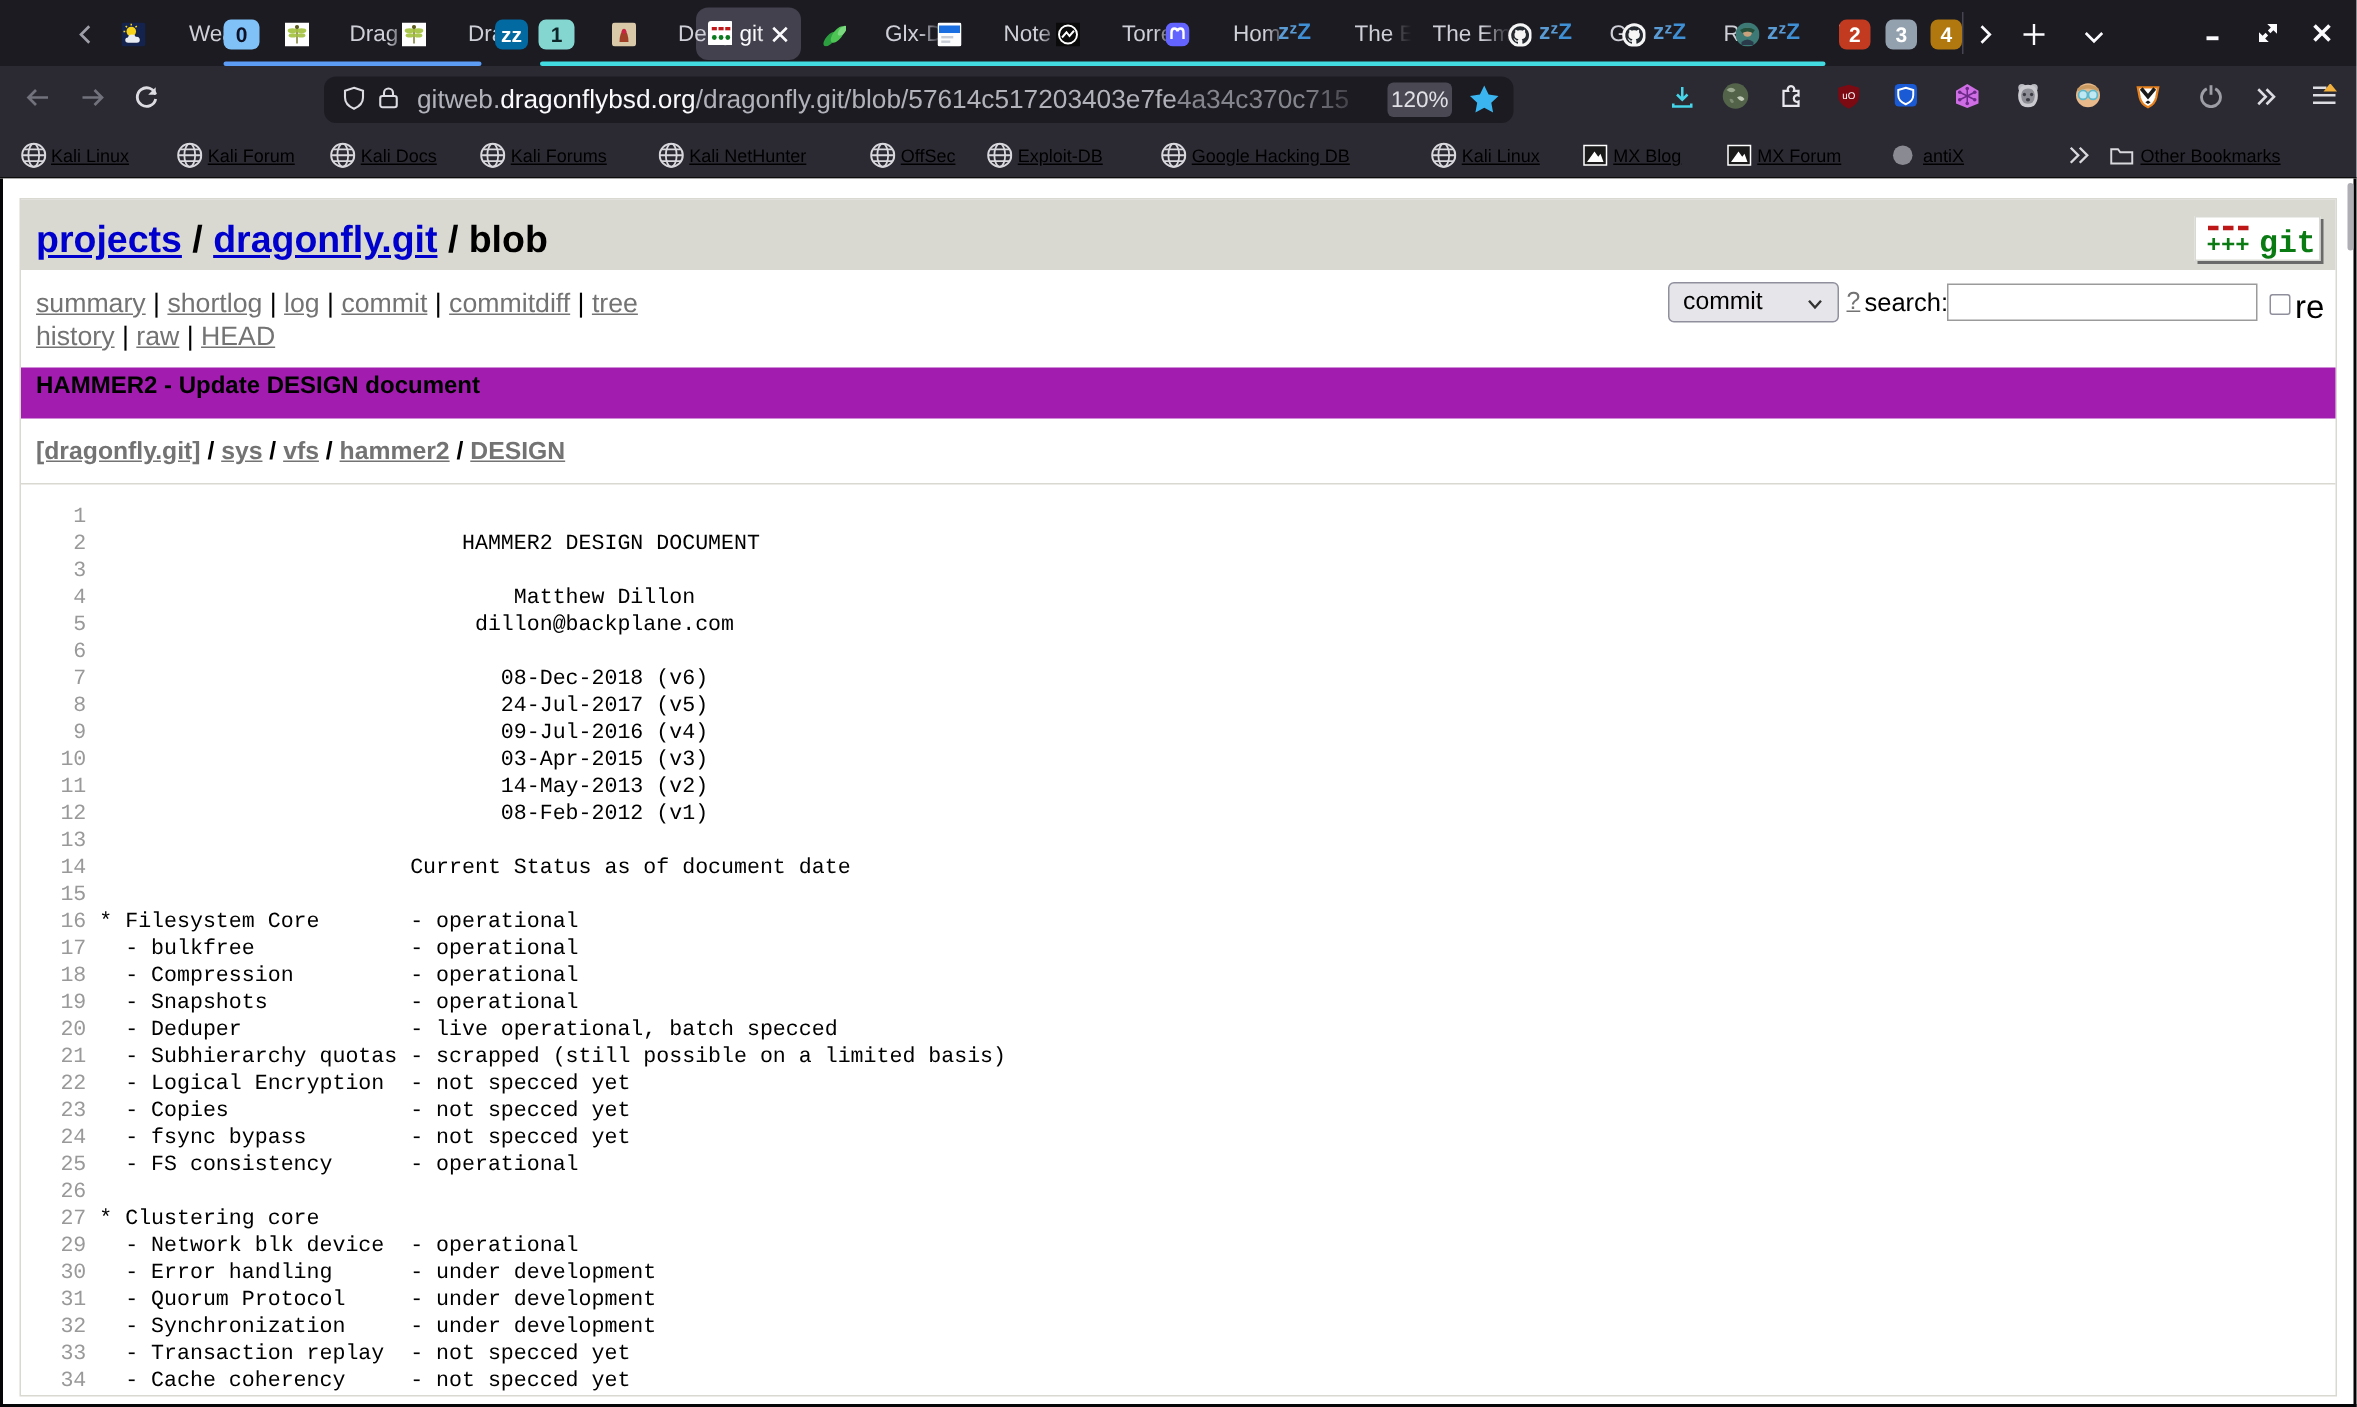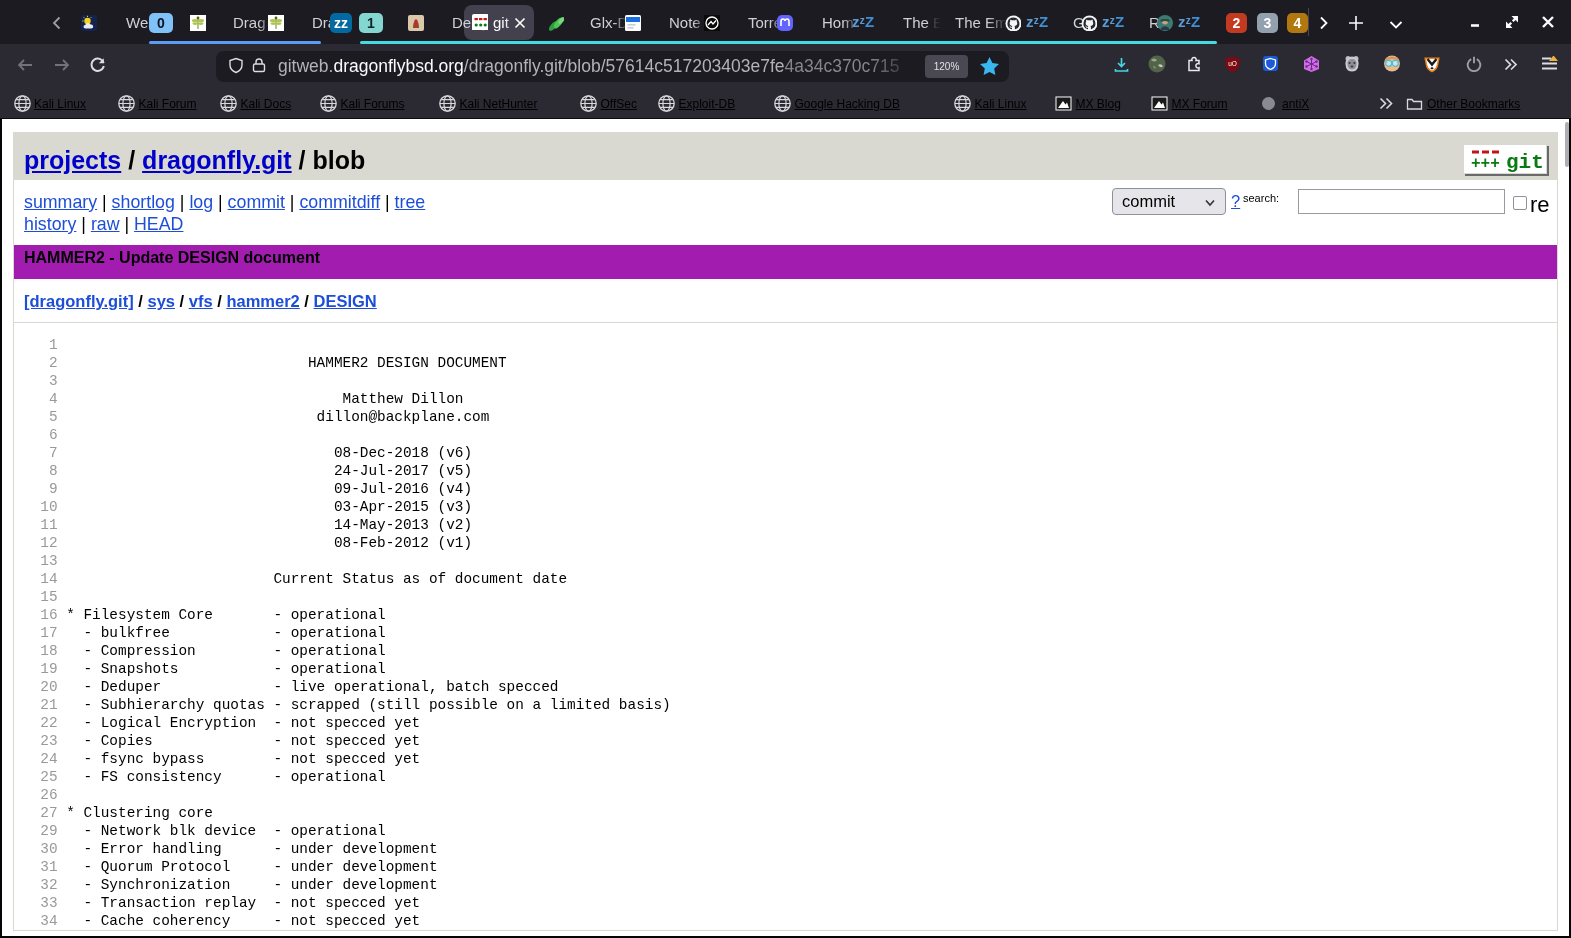--- a/index.html
+++ b/index.html
@@ -22,33 +22,33 @@
 
 #activetab { position:absolute; left:464px; top:5px; width:70px; height:35px; background:#42414d; border-radius:8px; }
 
 .groupline { position:absolute; top:41px; height:3px; }
 
 
 .navicon { position:absolute; color:#b9b9c3; }
 #urlbox { position:absolute; left:216px; top:50.5px; width:793px; height:31px; background:#1c1b22; border-radius:8px; }
 .urltext { position:absolute; left:278px; top:51px; height:40px; line-height:30px; font-size:17.5px; white-space:nowrap; width:644px; overflow:hidden;
   -webkit-mask-image:linear-gradient(90deg,#000 92%,transparent 99%); mask-image:linear-gradient(90deg,#000 92%,transparent 99%); }
-#zoompill { position:absolute; left:925px; top:55px; width:43px; height:23px; background:#4a4953; border-radius:4px; color:#e0e0e6; font-size:10px; text-align:center; line-height:23px; }
+#zoompill { position:absolute; left:925px; top:55px; width:43px; height:23px; background:#4a4953; border-radius:4px; color:#e0e0e6; font-size:15px; text-align:center; line-height:23px; }
 
 
 .bm { position:absolute; top:92px; height:24px; line-height:24px; font-size:12px; color:#000000; white-space:nowrap;text-decoration:underline; }
 .bmico { position:absolute; top:95px; width:17px; height:17px; }
 
 
 #content { position:absolute; left:0; top:119px; width:1571px; height:819px; background:#fff;
   border-left:2px solid #050507; border-right:2px solid #050507; border-bottom:2px solid #050507; }
 #gitbody { position:absolute; left:11px; top:13px; width:1545px; border:1px solid #d9d8d1; color:#000; font-size:16.5px; }
 .pageheader { background:#d9d8d1; padding:12px 10px 0 10px; height:47px; font-size:25px; line-height:30px; font-weight:bold; }
 .pageheader a { color:#0000cc; }
-a { color:#1d4ed8; }
+a { color:#737373; }
 .pagenav { padding:11px 10px 10px 10px; line-height:22px; font-size:17.8px; }
 .title { background:#a21caf; padding:3px 10px 0 10px; font-weight:bold; height:34px; font-size:16px; line-height:20px; }
 .pagepath { padding:12px 10px 10px 10px; font-weight:bold; border-bottom:1px solid #d9d8d1; line-height:21px; }
 .pagebody { padding:13px 0 0 9px; font-family:"Liberation Mono", monospace; font-size:14.4px; }
 .pre { white-space:pre; line-height:18px; height:18px; }
 .linenr { color:#999999; text-decoration:none; }
 
 #gitlogo { position:absolute; right:10px; top:11px; width:84px; height:30px; background:#fff;
   border:1px solid #d9d9d3; box-shadow:2px 2px 0 #6a6a6a; }
 
@@ -463,21 +463,21 @@
 <div class="pre"><a class="linenr" href="#">  34</a>   - Cache coherency     - not specced yet</div>
 </div>
   </div>
 </div>
 
 <div id="searchform2">
   <div id="searchsel">commit<svg style="position:absolute;right:9px;top:8px" width="12" height="12">
           <path d="M2 3.5 L6 8 L10 3.5" stroke="#333" stroke-width="1.6" fill="none"></path>
         </svg></div>
   <a href="#" style="position:absolute;left:119px;top:4px;font-size:16.5px">?</a> 
-      <span style="position:absolute;left:131px;top:4px;font-size:11px;color:#000">search:</span>
+      <span style="position:absolute;left:131px;top:4px;font-size:17px;color:#000">search:</span>
   <div id="searchinput"></div>
   <div id="searchcb"></div>
   <span style="position:absolute;left:418px;top:4px;font-size:22px;color:#000">re</span>
 </div>
 
 <div id="scrollthumb"></div>
 
 </div>
 
 </body></html>

